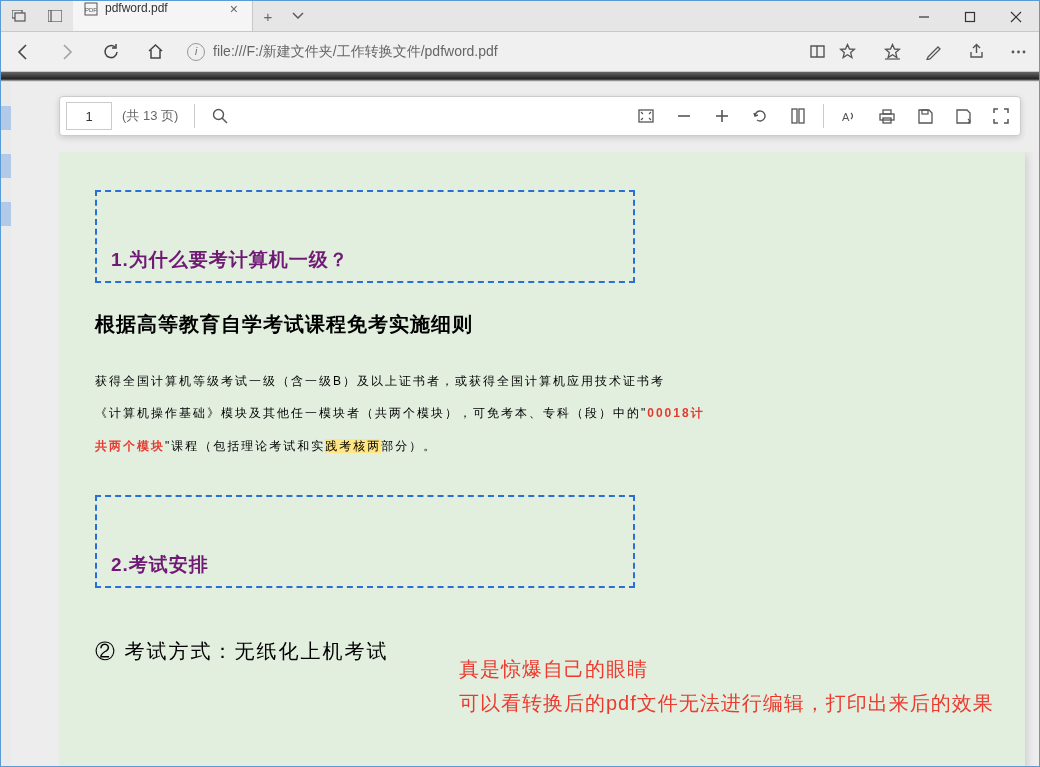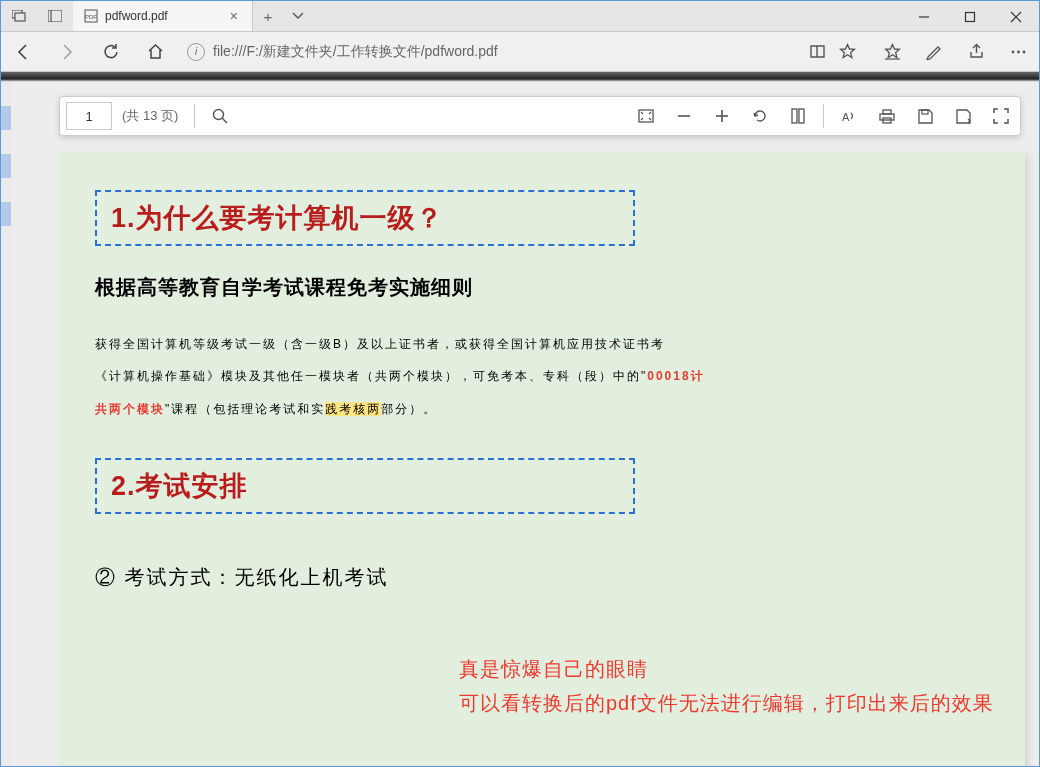--- a/index.html
+++ b/index.html
@@ -3,21 +3,21 @@
 <meta charset="utf-8">
 <style>
 * { margin: 0; padding: 0; box-sizing: border-box; font-family: "Microsoft YaHei", "Segoe UI", sans-serif; }
 html, body { width: 1040px; height: 767px; overflow: hidden; background: #e6e6e6; }
 .window { width: 1040px; height: 767px; background: #fff; display: flex; flex-direction: column; border: 1px solid #5b9bd5; position: relative; }
 
 
 .titlebar { height: 31px; background: #e6e6e6; display: flex; align-items: stretch; border-bottom: 1px solid #c8c8c8; }
 .tb-left { display: flex; align-items: center; }
 .tb-btn { width: 36px; height: 31px; display: flex; align-items: center; justify-content: center; color: #555; font-size: 13px; }
-.tab { display: flex; align-items: center; background: #f5f5f5; border-right: 1px solid #c8c8c8; padding: 0 10px; gap: 6px; min-width: 180px; }
+.tab { display: flex; background: #f5f5f5; border-right: 1px solid #c8c8c8; padding: 0 10px; gap: 6px; min-width: 180px; }
 .tab-icon { width: 16px; height: 16px; display: inline-flex; align-items: center; justify-content: center; font-size: 12px; color: #555; }
 .tab-title { font-size: 12px; color: #333; flex: 1; }
 .tab-close { font-size: 14px; color: #666; padding: 0 4px; }
 .tab-add { width: 30px; display: flex; align-items: center; justify-content: center; color: #666; font-size: 15px; }
 .tb-spacer { flex: 1; }
 .win-btn { width: 46px; height: 31px; display: flex; align-items: center; justify-content: center; color: #333; font-size: 11px; }
 
 
 .addrbar { height: 40px; background: #f0f0f0; display: flex; align-items: center; border-bottom: 1px solid #c8c8c8; }
 .nav-btn { width: 44px; height: 40px; display: flex; align-items: center; justify-content: center; color: #555; }
@@ -41,21 +41,21 @@
 
 .page-wrap { position: absolute; top: 70px; left: 58px; right: 0; bottom: 0; overflow: hidden; }
 .page { width: 966px; min-height: 700px; background: #e2efdf; box-shadow: 0 2px 10px rgba(0,0,0,0.2); padding: 30px 36px 40px 36px; position: relative; }
 
 
 .left-edge { position: absolute; left: 0; top: 0; width: 10px; height: 100%; background: #eaeaea; z-index: 3; }
 .le-item { width: 10px; height: 24px; margin-top: 24px; background: #7aa9e5; opacity: 0.5; }
 
 
 .dashed-box { border: 2px dashed #2a6fd6; padding: 8px 14px; margin: 8px 0 24px 0; display: inline-block; min-width: 540px; }
-.h1 { font-size: 27px; font-weight: 700; color: #b91c1c; letter-spacing: 1px; }
+.h1 { font-size: 19px; font-weight: 700; color: #701a75; letter-spacing: 1px; margin-top: 47px; }
 .sub1 { font-size: 20px; font-weight: 700; color: #000; margin: 4px 0 30px 0; letter-spacing: 1px; }
 .para { font-size: 12px; color: #000; line-height: 2.2; letter-spacing: 2px; margin-bottom: 6px; }
 .red { color: #e53a2f; font-weight: 700; }
 .hl { background: #ffe682; }
 .list { margin-top: 18px; }
 .li { font-size: 20px; color: #000; line-height: 2.1; letter-spacing: 2px; margin-bottom: 6px; }
 .annot { position: absolute; top: 500px; left: 400px; right: 20px; font-size: 20px; color: #ec3a2f; line-height: 1.7; letter-spacing: 1px; }
 
 svg { display: block; }
 </style>

